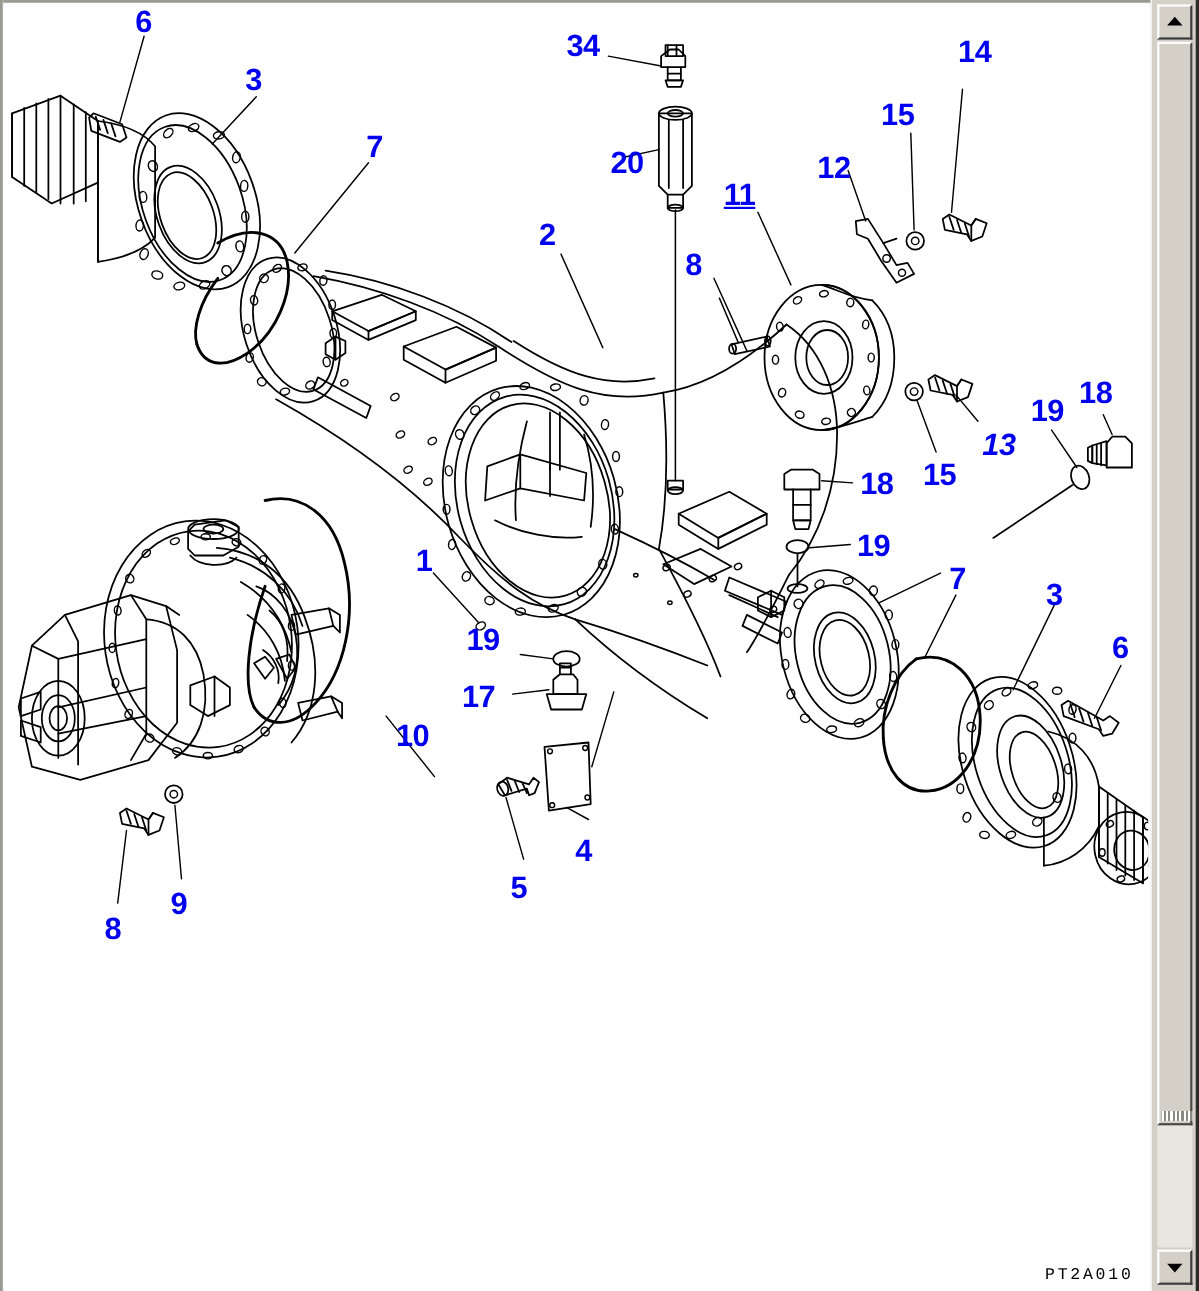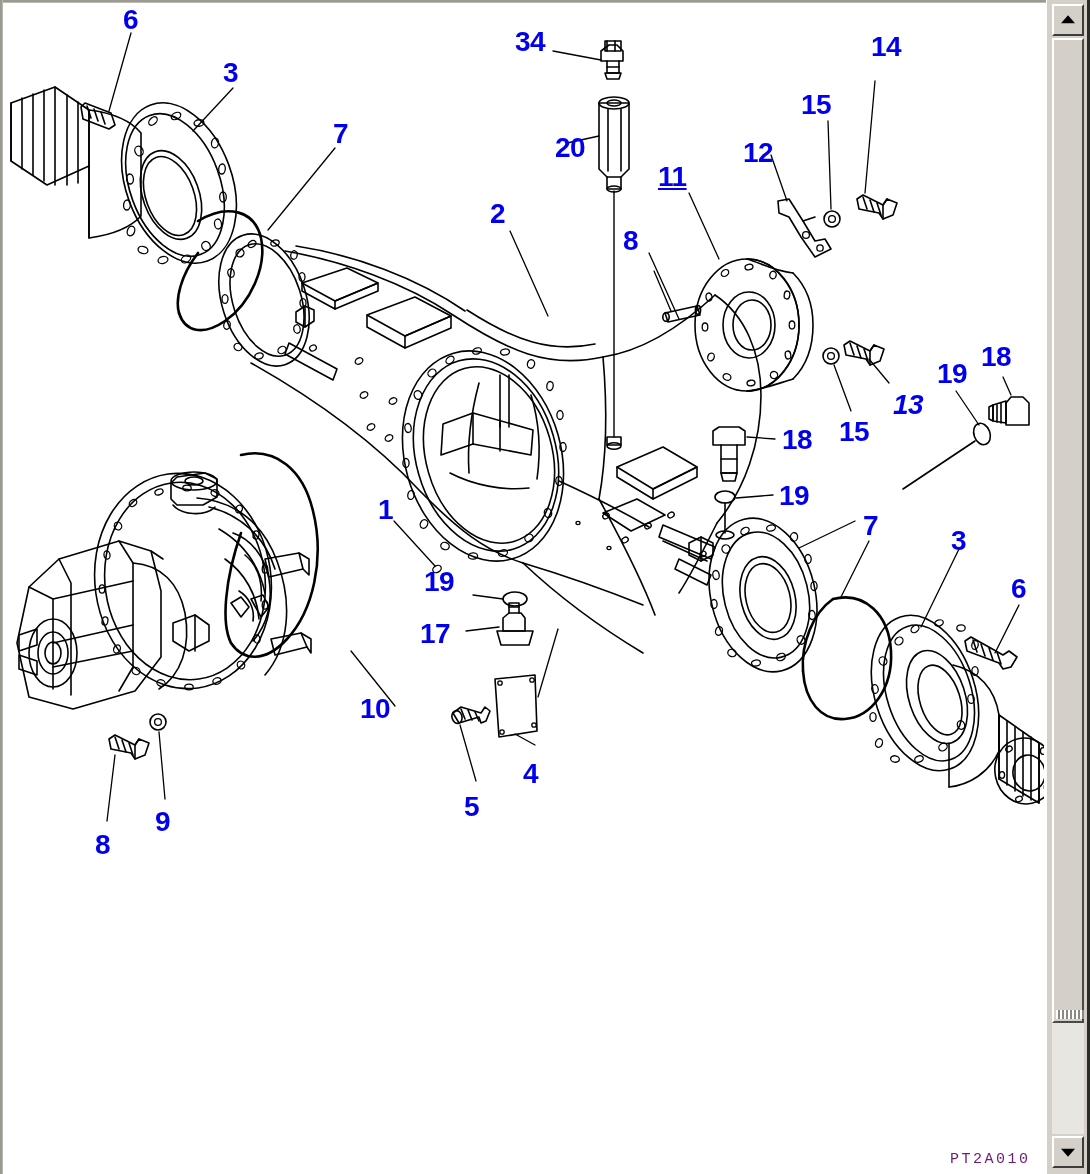--- a/index.html
+++ b/index.html
@@ -134,21 +134,21 @@
     user-select: none;
   }
   
   #sheet-code {
     position: absolute;
     left: 947px;
     top: 1148px;
     font-family: "Liberation Mono", monospace;
     font-size: 15px;
     letter-spacing: 2.5px;
-    color: #701a75;
+    color: #000000;
     white-space: nowrap;
   }
 </style>
 </head>
 <body>
 
 <div id="viewer">
 
   <div id="frame-top"></div>
   <div id="frame-left"></div>
@@ -657,21 +657,21 @@
         <div class="callout" style="left: 890px; top: 388px; font-style: italic;">13</div>
         <div class="callout" style="left: 836px; top: 415px;">15</div>
         <div class="callout" style="left: 779px; top: 423px;">18</div>
         <div class="callout" style="left: 776px; top: 479px;">19</div>
         <div class="callout" style="left: 375px; top: 493px;">1</div>
         <div class="callout" style="left: 860px; top: 509px;">7</div>
         <div class="callout" style="left: 948px; top: 524px;">3</div>
         <div class="callout" style="left: 421px; top: 565px;">19</div>
         <div class="callout" style="left: 1008px; top: 572px;">6</div>
         <div class="callout" style="left: 417px; top: 617px;">17</div>
-        <div class="callout" style="left: 357px; top: 692px;">10</div>
+        <div class="callout" style="left: 357px; top: 652px;">10</div>
         <div class="callout" style="left: 520px; top: 757px;">4</div>
         <div class="callout" style="left: 461px; top: 790px;">5</div>
         <div class="callout" style="left: 152px; top: 805px;">9</div>
         <div class="callout" style="left: 92px; top: 828px;">8</div>
       </div>
 
     <div id="sheet-code">PT2A010</div>
   </div>
 
   <div id="scrollbar">

